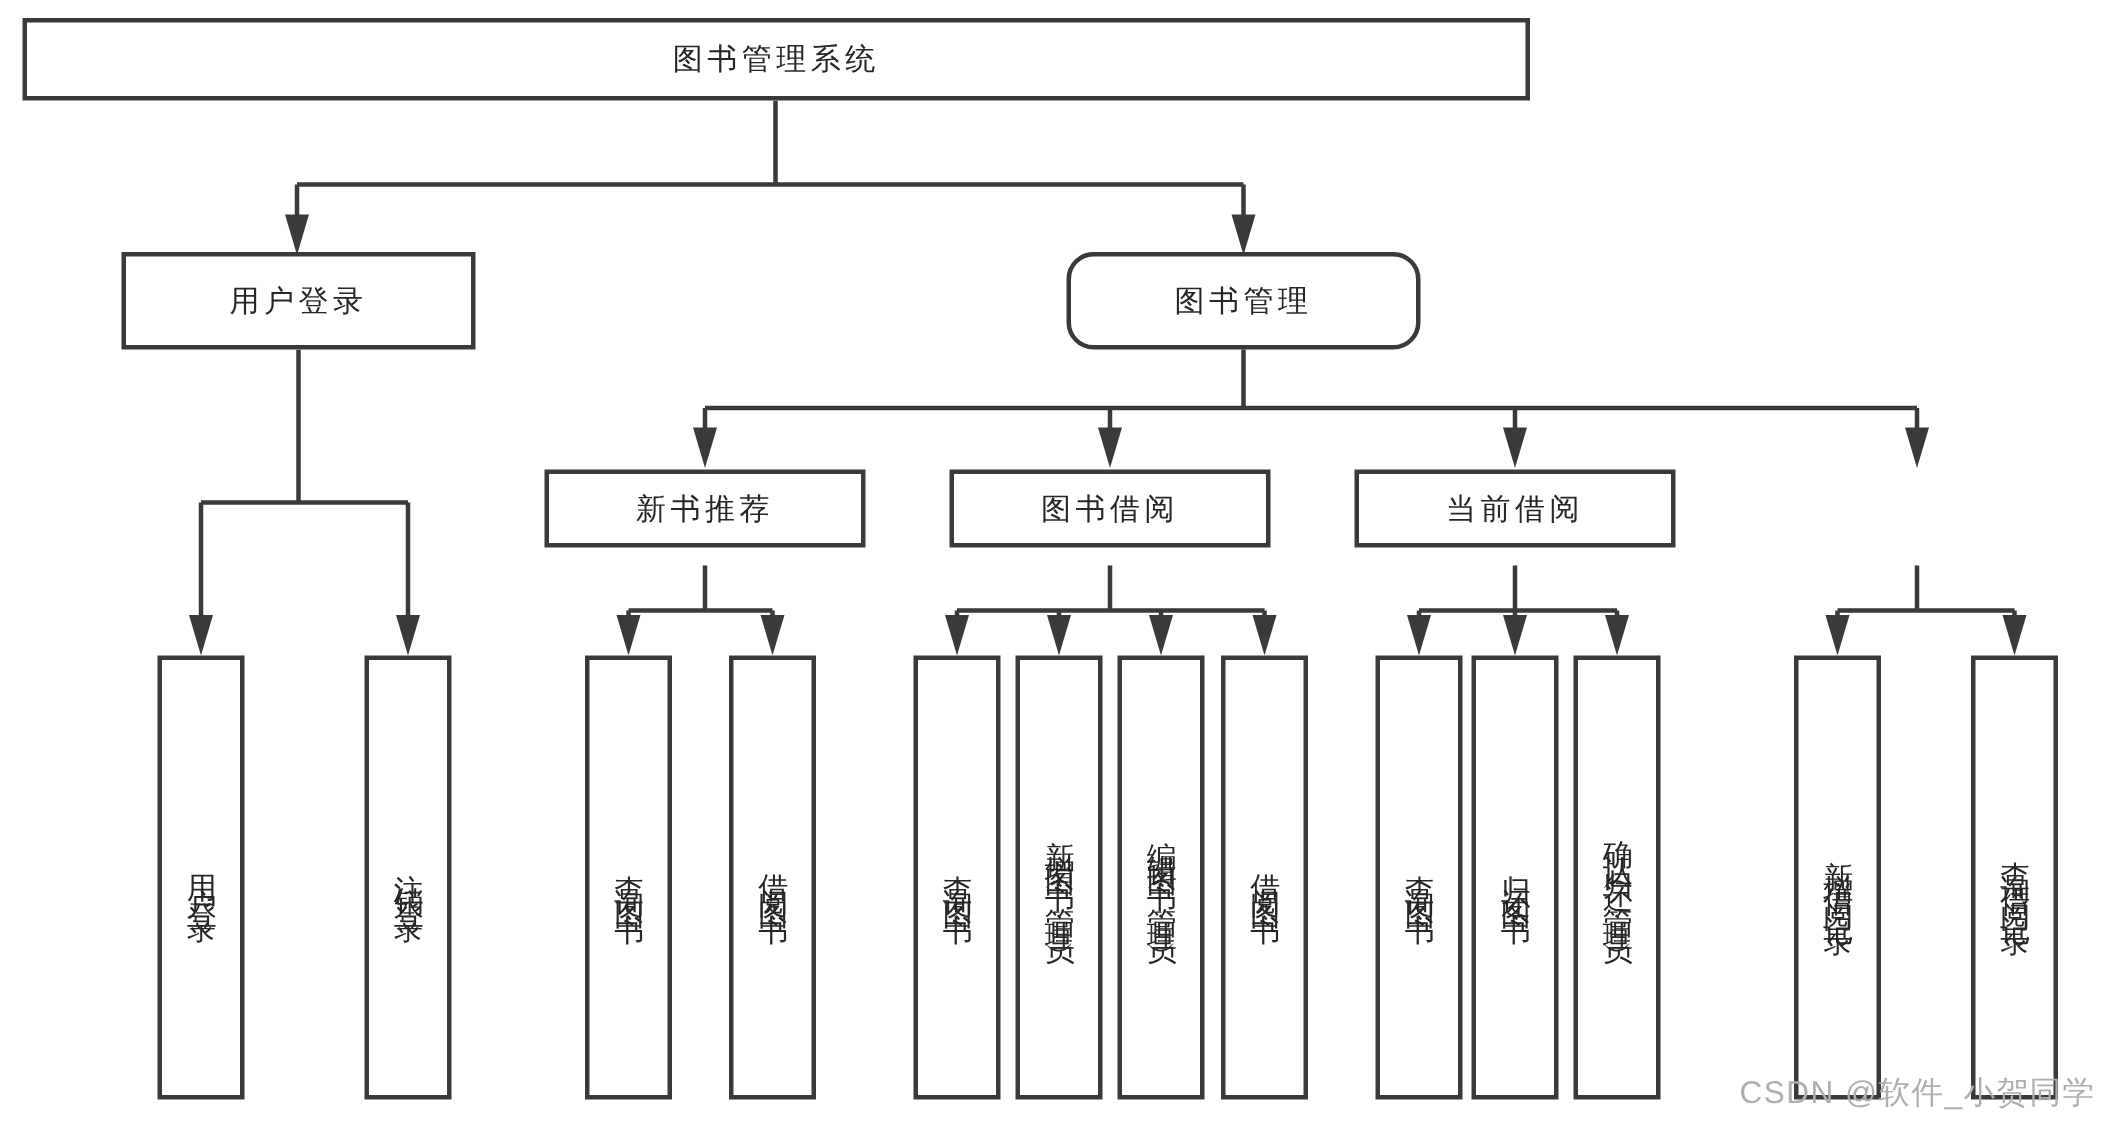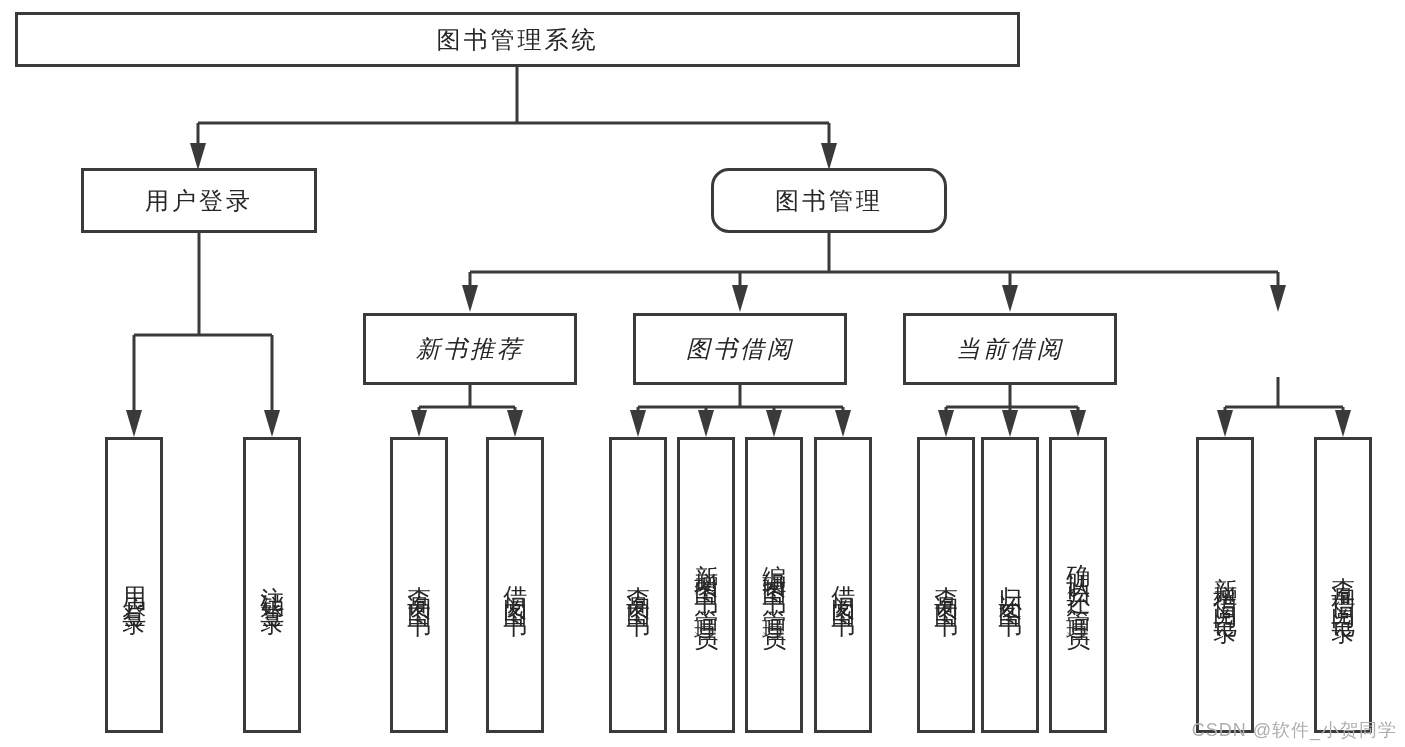--- a/index.html
+++ b/index.html
@@ -19,39 +19,39 @@
   .connector{position:absolute;left:0;top:0;z-index:0;}
   .connector path{stroke:var(--line);stroke-width:3;fill:none;}
   .connector polygon{fill:var(--line);stroke:none;}
   .node{
     position:absolute;
     box-sizing:border-box;
     background:#fff;
     border:3px solid var(--line);
     display:flex;align-items:center;justify-content:center;
     color:var(--text);
-    font-size:24px;
+    font-size:20px;
     letter-spacing:3px;
     z-index:1;
     text-align:center;
   }
   .leaf span{
     writing-mode:vertical-rl;
     text-orientation:upright;
     letter-spacing:9px;
     line-height:1.1;
     white-space:nowrap;
   }
   
   .n-root{left:15px;top:12px;width:1005px;height:55px;}
   
   .n-user-login{left:81px;top:168px;width:236px;height:65px;}
   .n-book-mgmt{left:711px;top:168px;width:236px;height:65px;border-radius:18px;}
   
-  .lvl3{top:313px;width:214px;height:72px;font-style:italic;}
+  .lvl3{top:313px;width:214px;height:52px;}
   .n-new-book{left:363px;}
   .n-borrowing{left:633px;}
   .n-current{left:903px;align-items:center;}
   .n-records{left:1171px;}
   
   .leaf{top:437px;width:58px;height:296px;}
   .lf-1a{left:105px;}
   .lf-1b{left:243px;}
   .lf-2a{left:390px;}
   .lf-2b{left:486px;}
@@ -60,21 +60,21 @@
   .lf-3c{left:745px;}
   .lf-3d{left:814px;}
   .lf-4a{left:917px;}
   .lf-4b{left:981px;}
   .lf-4c{left:1049px;}
   .lf-5a{left:1196px;}
   .lf-5b{left:1314px;}
   .watermark{
     position:absolute;right:8px;bottom:5px;
     color:var(--watermark);
-    font-size:18px;letter-spacing:1px;
+    font-size:21px;letter-spacing:1px;
     z-index:2;
   }
 </style>
 </head>
 <body>
 
 <div class="stage">
 
   <svg class="connector" width="1405" height="747" viewBox="0 0 1405 747">
 

